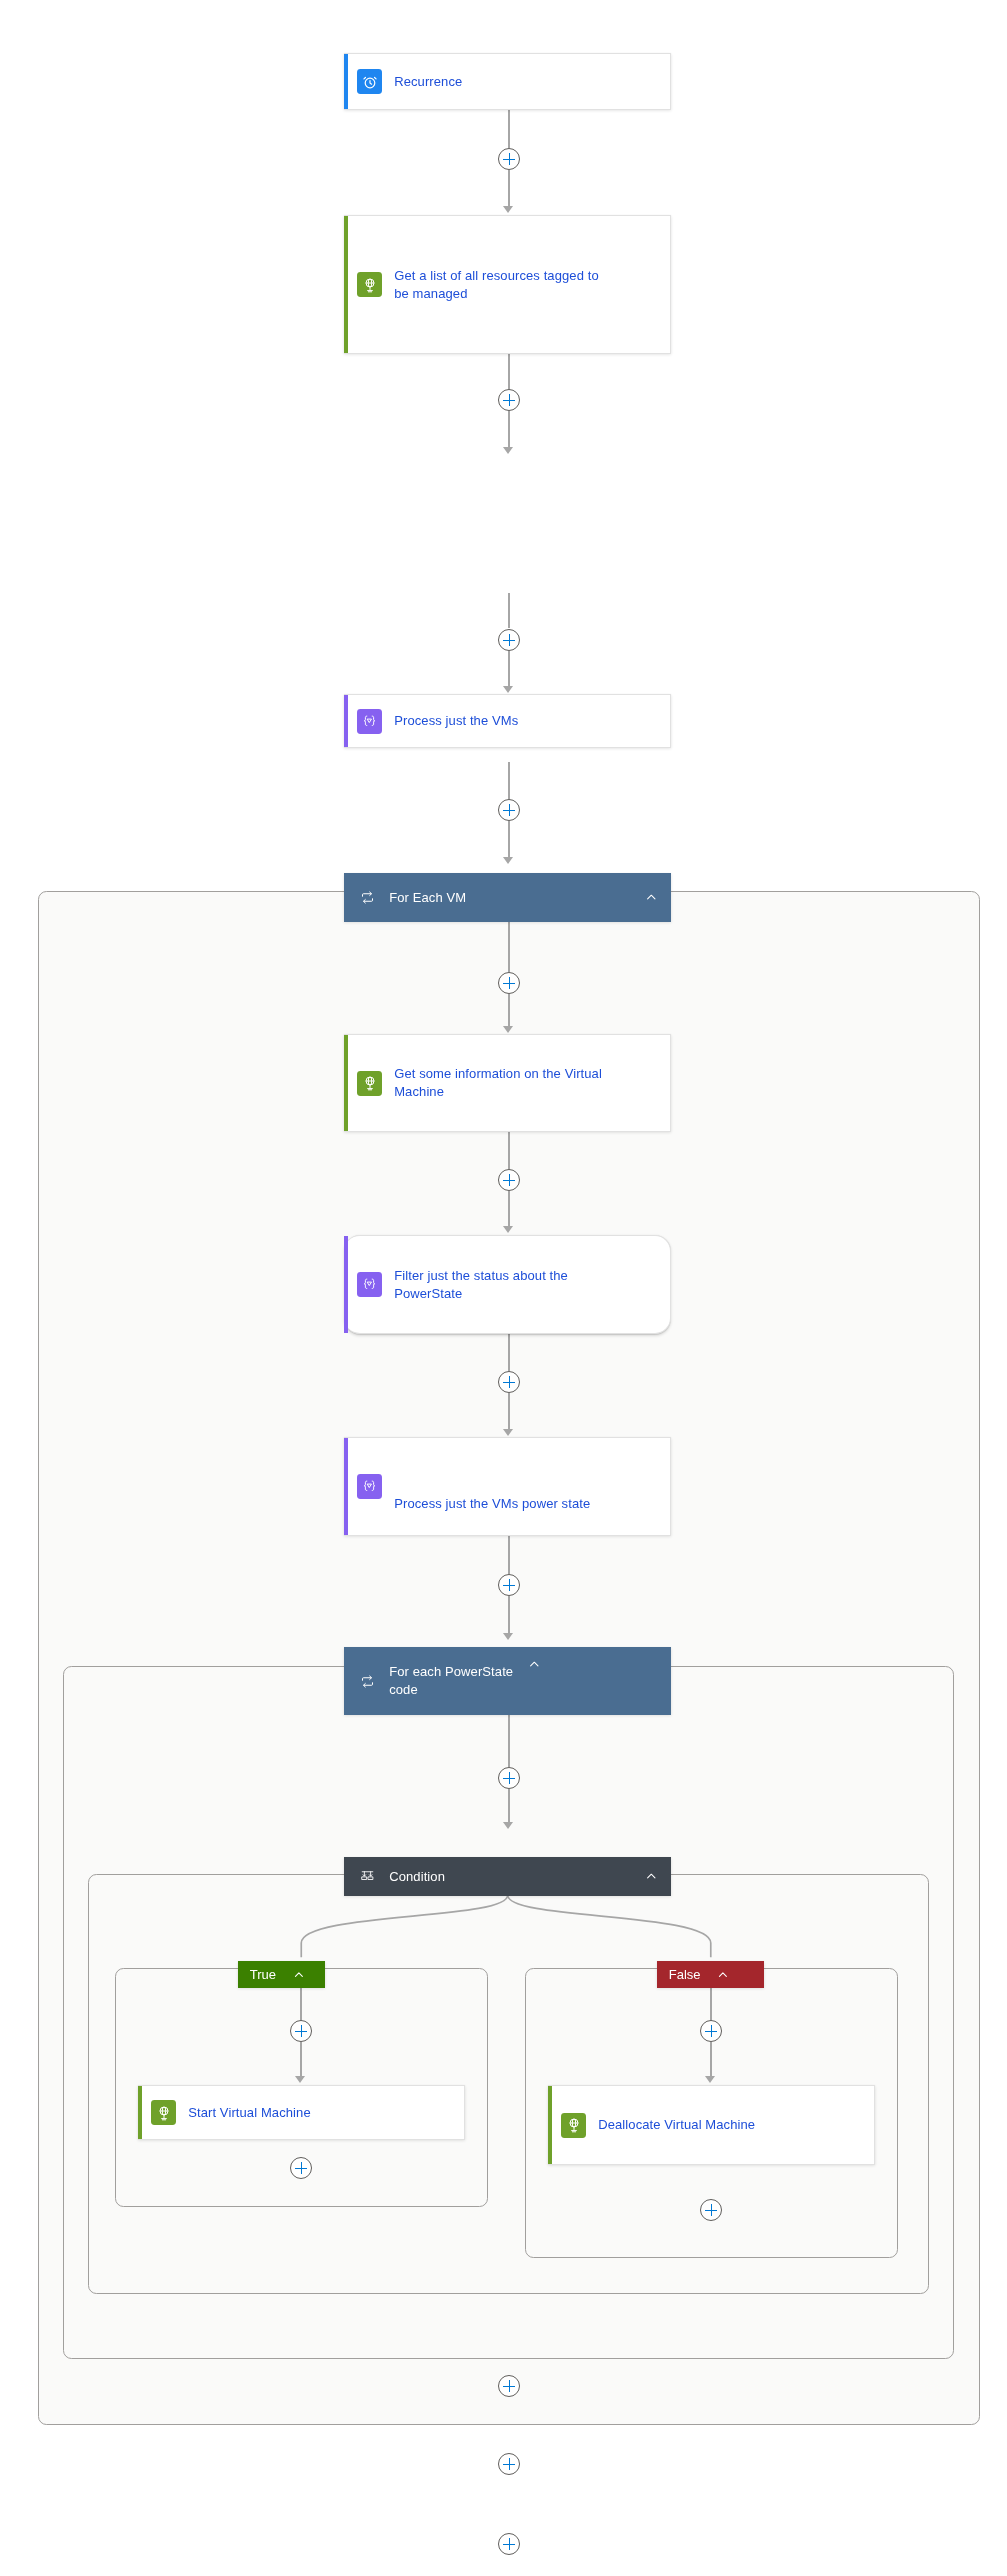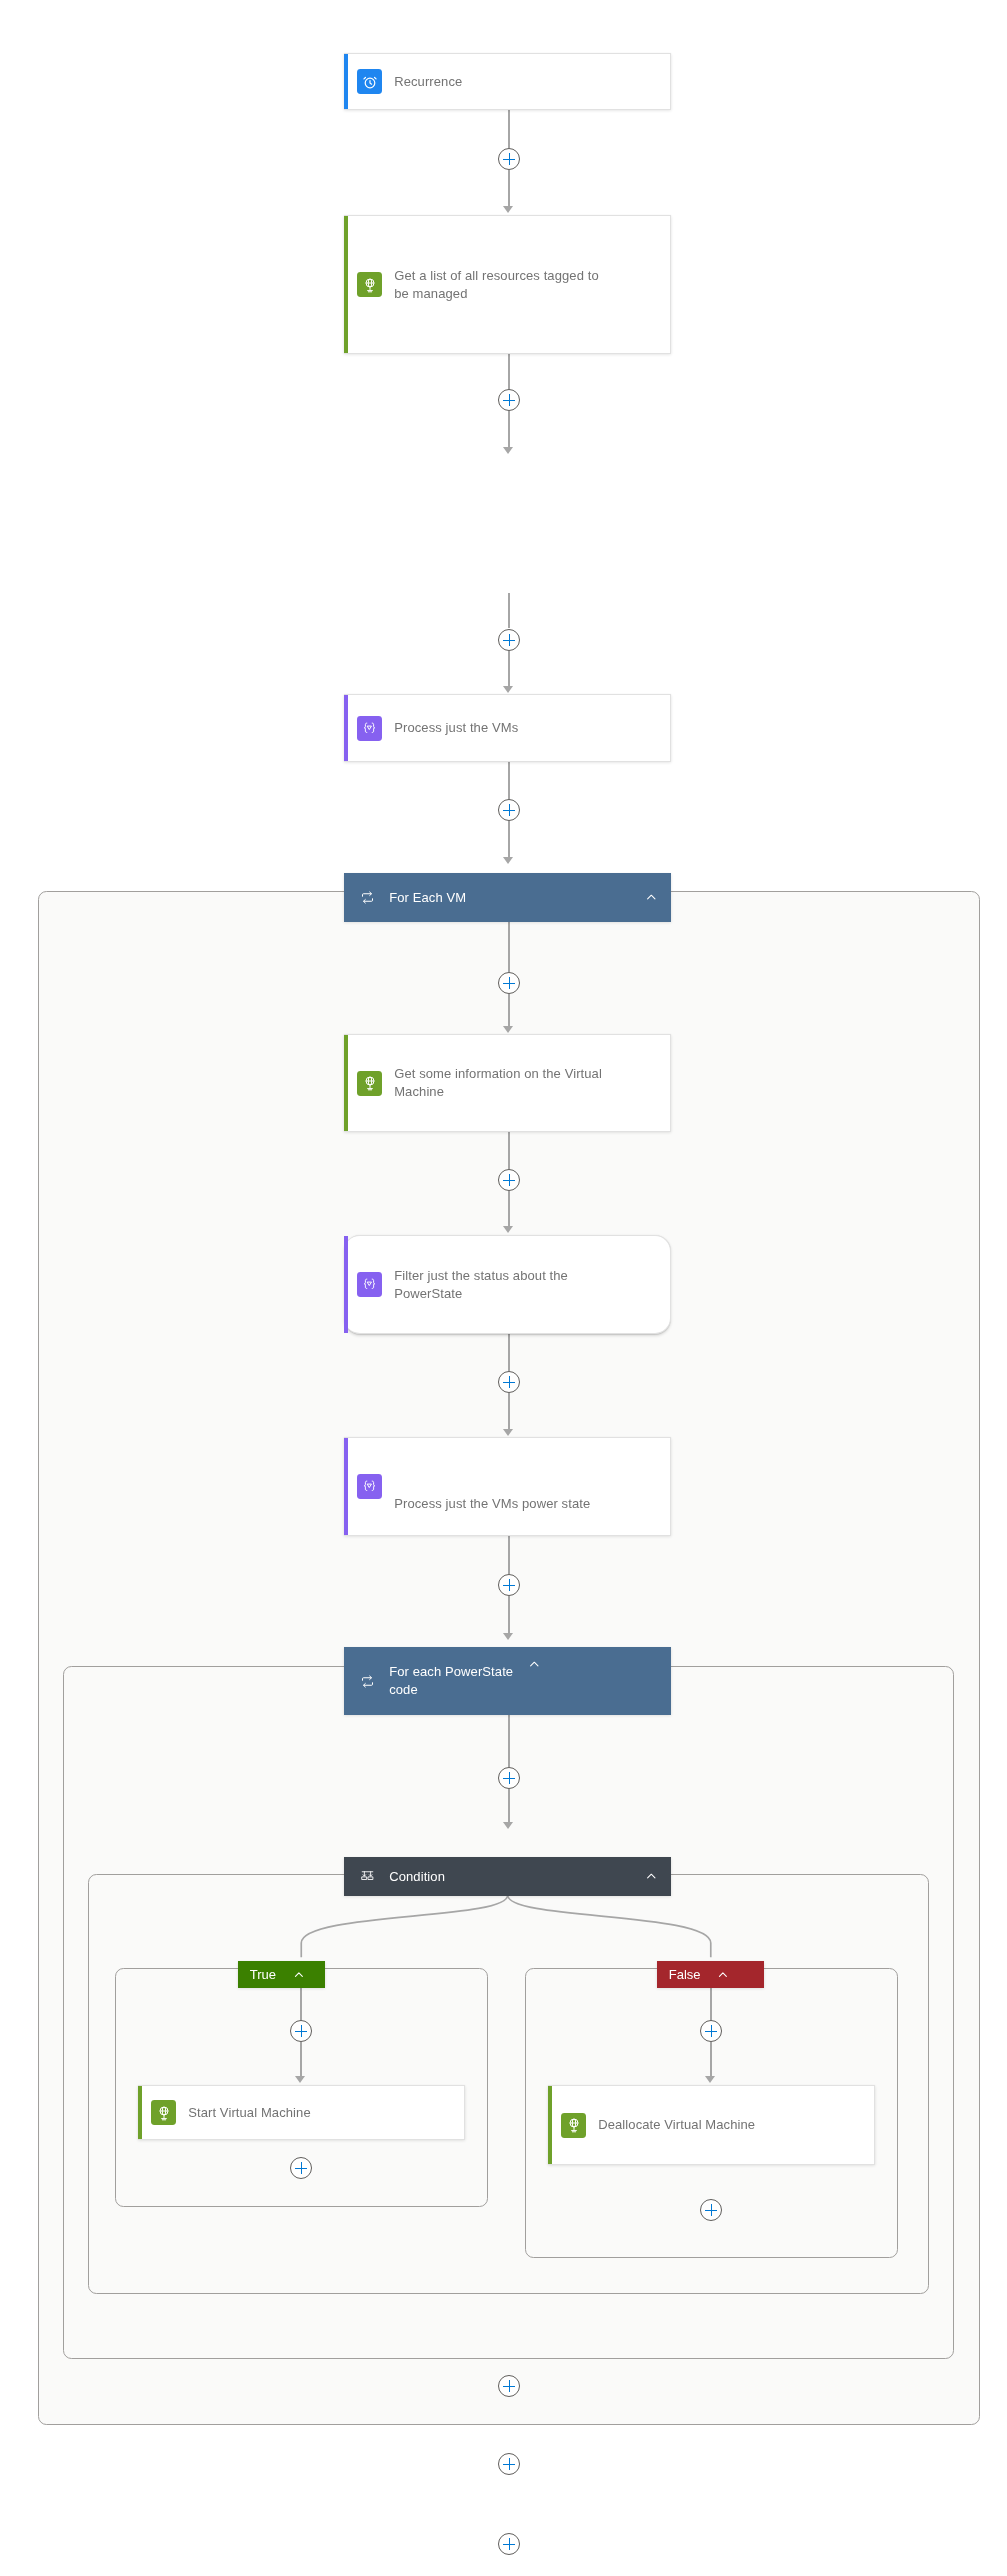--- a/index.html
+++ b/index.html
@@ -72,21 +72,21 @@
     width:25px;height:25px;
     border-radius:3.4px;
     margin-right:11.8px;
     display:flex;
     align-items:center;
     justify-content:center;
   }
   .card .ic svg{display:block;}
   .card .lbl{
     font-size:13px;
-    color:#737373;
+    color:#1d4ed8;
     line-height:17.6px;
     letter-spacing:0.1px;
   }
 
   
   .scopehdr{
     position:absolute;
     box-sizing:border-box;
     display:flex;
     align-items:center;
@@ -249,21 +249,21 @@
         <path d="M6.2 9h11.6" stroke-linecap="round"></path>
         <path d="M12 15v4.4" stroke-linecap="round"></path>
         <path d="M8.4 20.4h7.2" stroke-linecap="round"></path>
         <path d="M9.6 22.2h4.8" stroke-linecap="round"></path>
       </svg>
     </span>
     <span class="lbl" style="max-width:210px;">Get a list of all resources tagged to be managed</span>
   </div>
 
 
-  <div class="card" style="left:344px;top:694px;width:327px;height:68px;">
+  <div class="card" style="left:344px;top:694px;width:327px;height:54px;">
     <span class="accent" style="background:#8661f0;"></span>
     <span class="ic" style="background:#8661f0;">
       <svg width="17" height="17" viewBox="0 0 24 24" fill="none" stroke="#ffffff" stroke-width="1.4" stroke-linecap="round" stroke-linejoin="round">
         <path d="M8.2 4.4c-1.6 0-2 .9-2 2.2v2.5c0 1.2-.5 1.9-1.5 1.9 1 0 1.5.7 1.5 1.9v2.5c0 1.3.4 2.2 2 2.2"></path>
         <path d="M15.8 4.4c1.6 0 2 .9 2 2.2v2.5c0 1.2.5 1.9 1.5 1.9-1 0-1.5.7-1.5 1.9v2.5c0 1.3-.4 2.2-2 2.2"></path>
         <path d="M9.2 8.6h5.6l-2.8 4.4z"></path>
       </svg>
     </span>
     <span class="lbl">Process just the VMs</span>
   </div>

